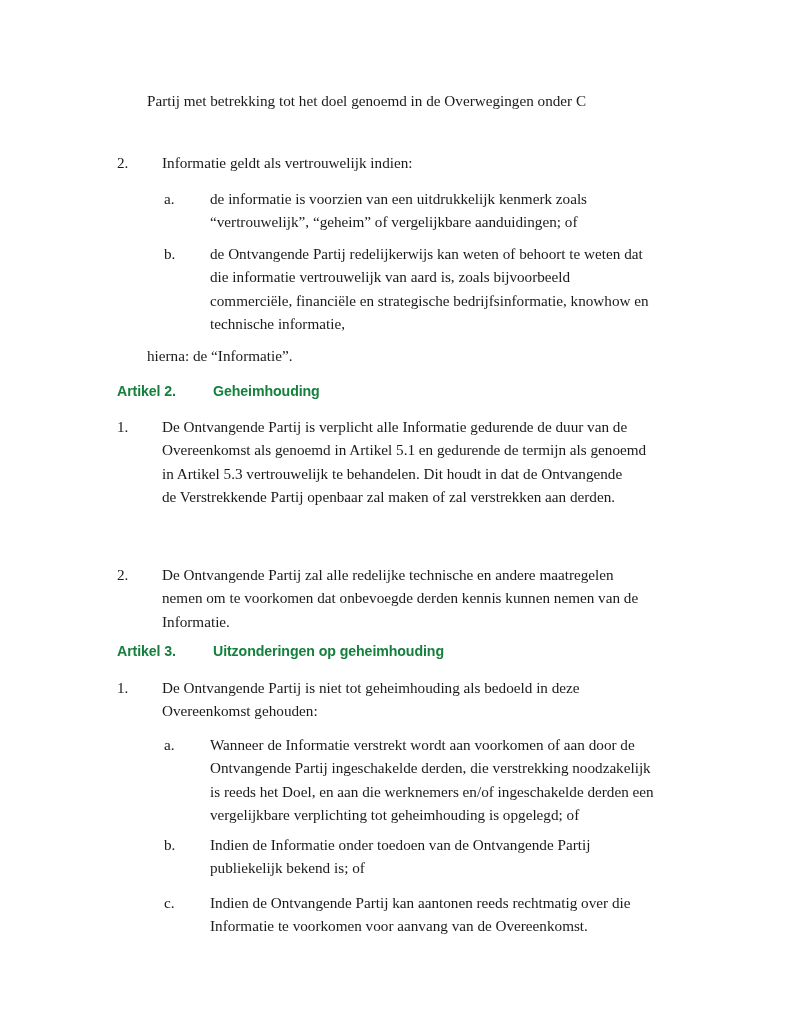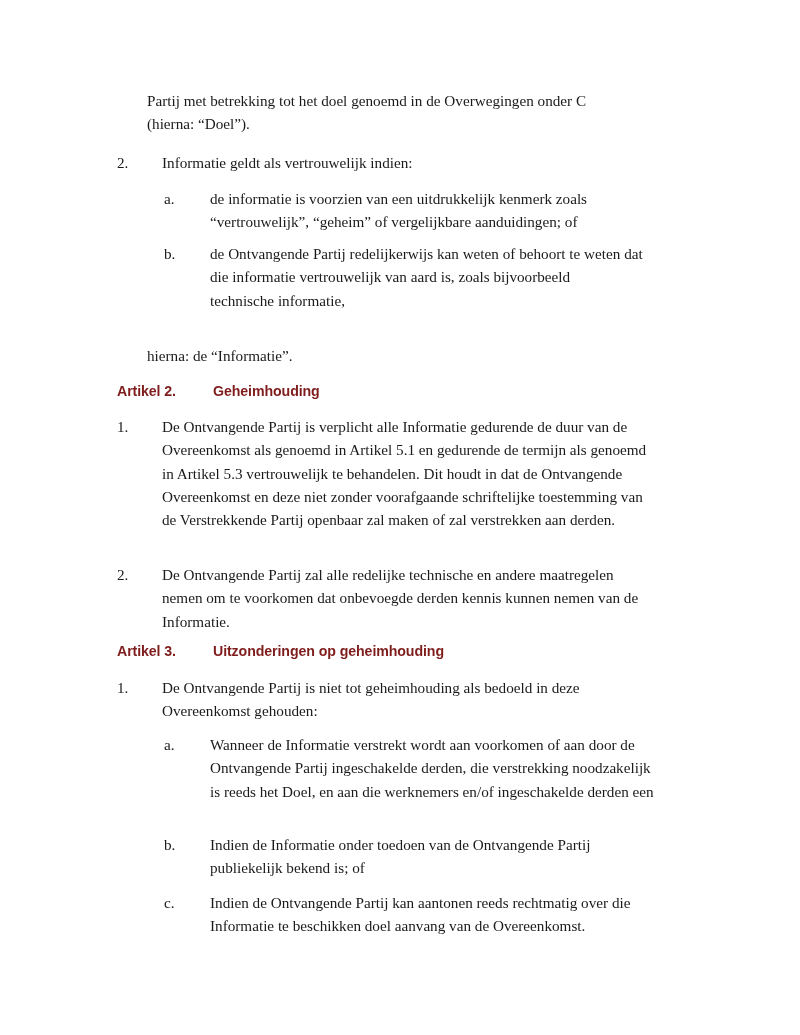--- a/index.html
+++ b/index.html
@@ -76,42 +76,41 @@
 
   
   .heading {
     position: absolute;
     left: 117px;
     width: 567px;
     font-family: "Liberation Sans", "DejaVu Sans", sans-serif;
     font-size: 14.2px;
     font-weight: bold;
     line-height: 20px;
-    color: #7f1d1d;
+    color: #15803d;
     letter-spacing: -0.1px;
   }
   .heading .h-num {
     display: inline-block;
     width: 96px;
   }
   .heading .h-title {
     display: inline-block;
   }
 
   .line { display: block; }
 </style>
 </head>
 <body>
 
 <div class="page">
   <div class="content">
 
     <div class="para-l1 body-text" style="top:89px;">
       <span class="line">Partij met betrekking tot het doel genoemd in de Overwegingen onder C</span>
-      <span class="line">(hierna: “Doel”).</span>
     </div>
 
     <div class="item-l1 body-text" style="top:151px;">
       <span class="marker">2.</span>
       <div class="item-body">
         <span class="line">Informatie geldt als vertrouwelijk indien:</span>
       </div>
     </div>
 
     <div class="item-l2 body-text" style="top:187px;">
@@ -120,39 +119,39 @@
         <span class="line">de informatie is voorzien van een uitdrukkelijk kenmerk zoals</span>
         <span class="line">“vertrouwelijk”, “geheim” of vergelijkbare aanduidingen; of</span>
       </div>
     </div>
 
     <div class="item-l2 body-text" style="top:242px;">
       <span class="marker">b.</span>
       <div class="item-body">
         <span class="line">de Ontvangende Partij redelijkerwijs kan weten of behoort te weten dat</span>
         <span class="line">die informatie vertrouwelijk van aard is, zoals bijvoorbeeld</span>
+        <span class="line">commerciële, financiële en strategische bedrijfsinformatie, knowhow en</span>
         <span class="line">technische informatie,</span>
       </div>
     </div>
 
     <div class="para-l1 body-text" style="top:344px;">
       <span class="line">hierna: de “Informatie”.</span>
     </div>
 
     <div class="heading" style="top:381px;">
       <span class="h-num">Artikel 2.</span><span class="h-title">Geheimhouding</span>
     </div>
 
     <div class="item-l1 body-text" style="top:415px;">
       <span class="marker">1.</span>
       <div class="item-body">
         <span class="line">De Ontvangende Partij is verplicht alle Informatie gedurende de duur van de</span>
         <span class="line">Overeenkomst als genoemd in Artikel 5.1 en gedurende de termijn als genoemd</span>
         <span class="line">in Artikel 5.3 vertrouwelijk te behandelen. Dit houdt in dat de Ontvangende</span>
-        <span class="line">Overeenkomst en deze niet zonder voorafgaande schriftelijke toestemming van</span>
         <span class="line">de Verstrekkende Partij openbaar zal maken of zal verstrekken aan derden.</span>
       </div>
     </div>
 
     <div class="item-l1 body-text" style="top:563px;">
       <span class="marker">2.</span>
       <div class="item-body">
         <span class="line">De Ontvangende Partij zal alle redelijke technische en andere maatregelen</span>
         <span class="line">nemen om te voorkomen dat onbevoegde derden kennis kunnen nemen van de</span>
         <span class="line">Informatie.</span>
@@ -170,33 +169,34 @@
         <span class="line">Overeenkomst gehouden:</span>
       </div>
     </div>
 
     <div class="item-l2 body-text" style="top:733px;">
       <span class="marker">a.</span>
       <div class="item-body">
         <span class="line">Wanneer de Informatie verstrekt wordt aan voorkomen of aan door de</span>
         <span class="line">Ontvangende Partij ingeschakelde derden, die verstrekking noodzakelijk</span>
         <span class="line">is reeds het Doel, en aan die werknemers en/of ingeschakelde derden een</span>
+        <span class="line">vergelijkbare verplichting tot geheimhouding is opgelegd; of</span>
       </div>
     </div>
 
     <div class="item-l2 body-text" style="top:833px;">
       <span class="marker">b.</span>
       <div class="item-body">
         <span class="line">Indien de Informatie onder toedoen van de Ontvangende Partij</span>
         <span class="line">publiekelijk bekend is; of</span>
       </div>
     </div>
 
     <div class="item-l2 body-text" style="top:891px;">
       <span class="marker">c.</span>
       <div class="item-body">
         <span class="line">Indien de Ontvangende Partij kan aantonen reeds rechtmatig over die</span>
-        <span class="line">Informatie te beschikken doel aanvang van de Overeenkomst.</span>
+        <span class="line">Informatie te voorkomen voor aanvang van de Overeenkomst.</span>
       </div>
     </div>
 
   </div>
 </div>
 
 </body></html>

